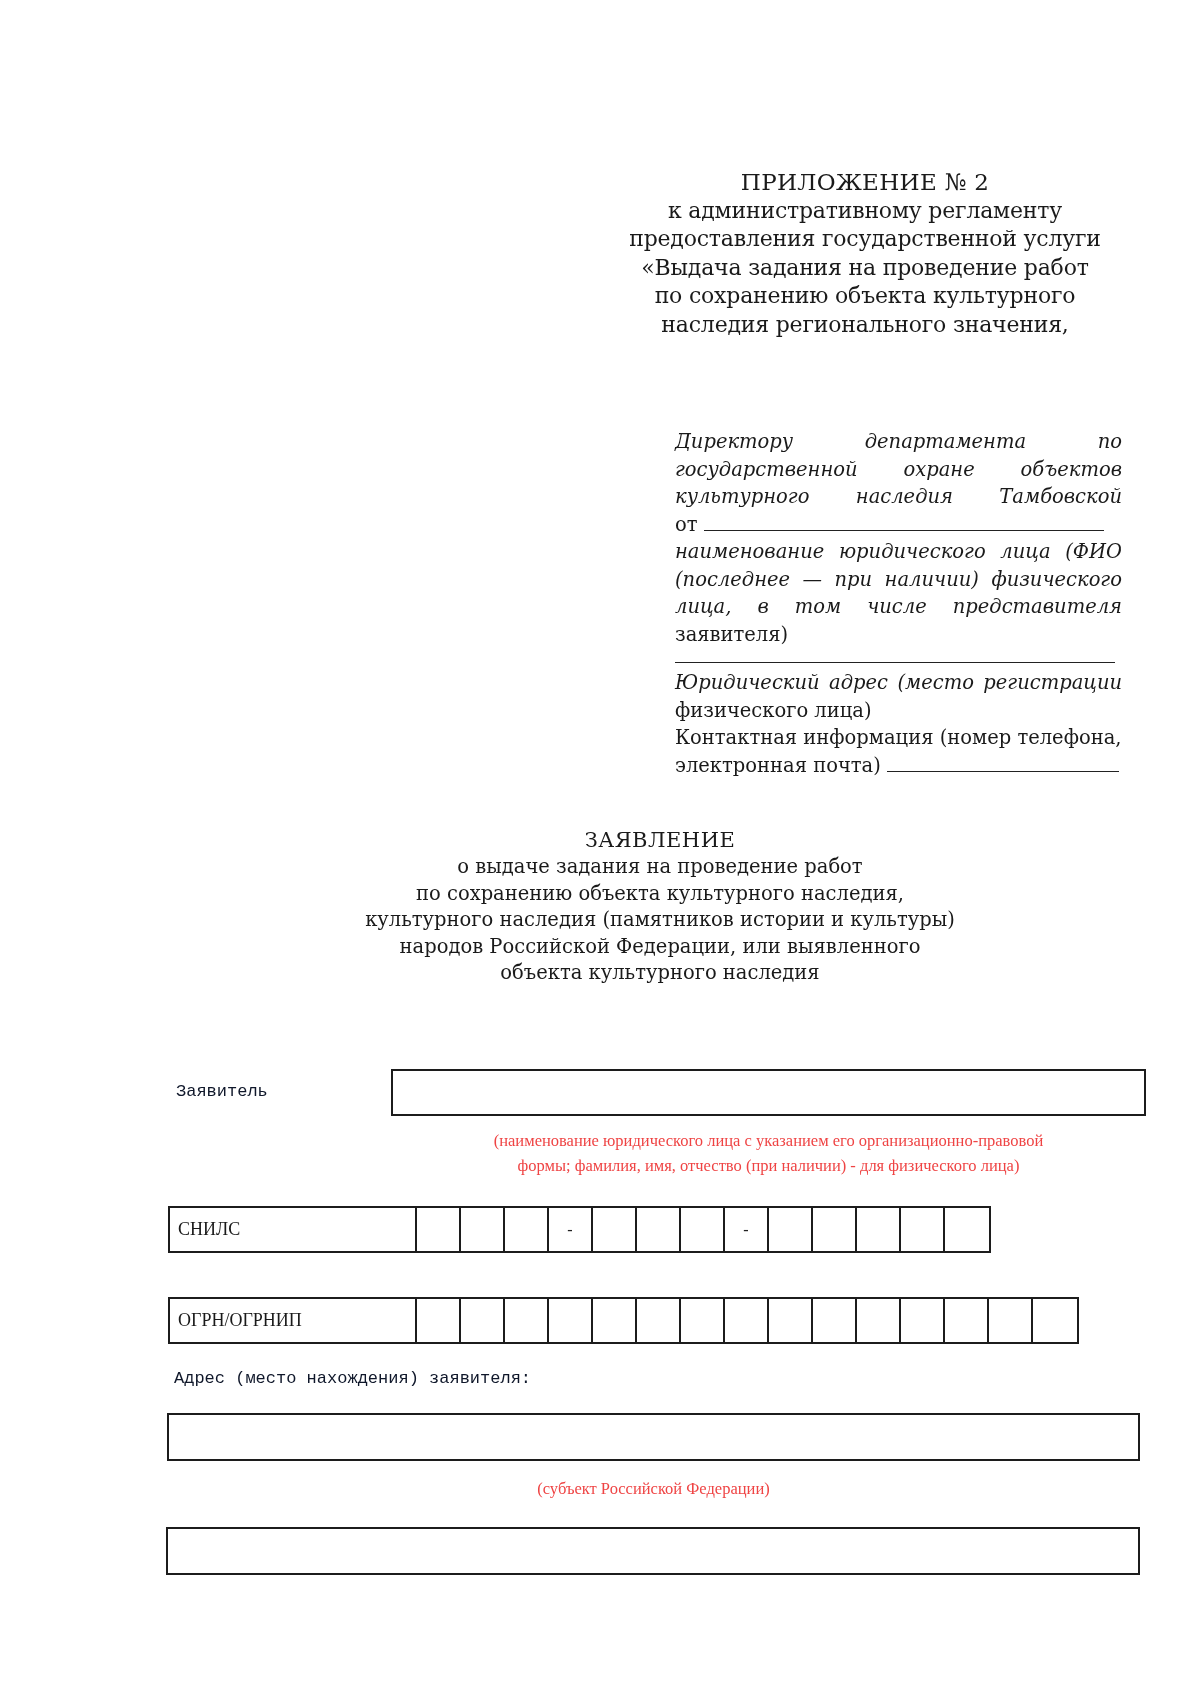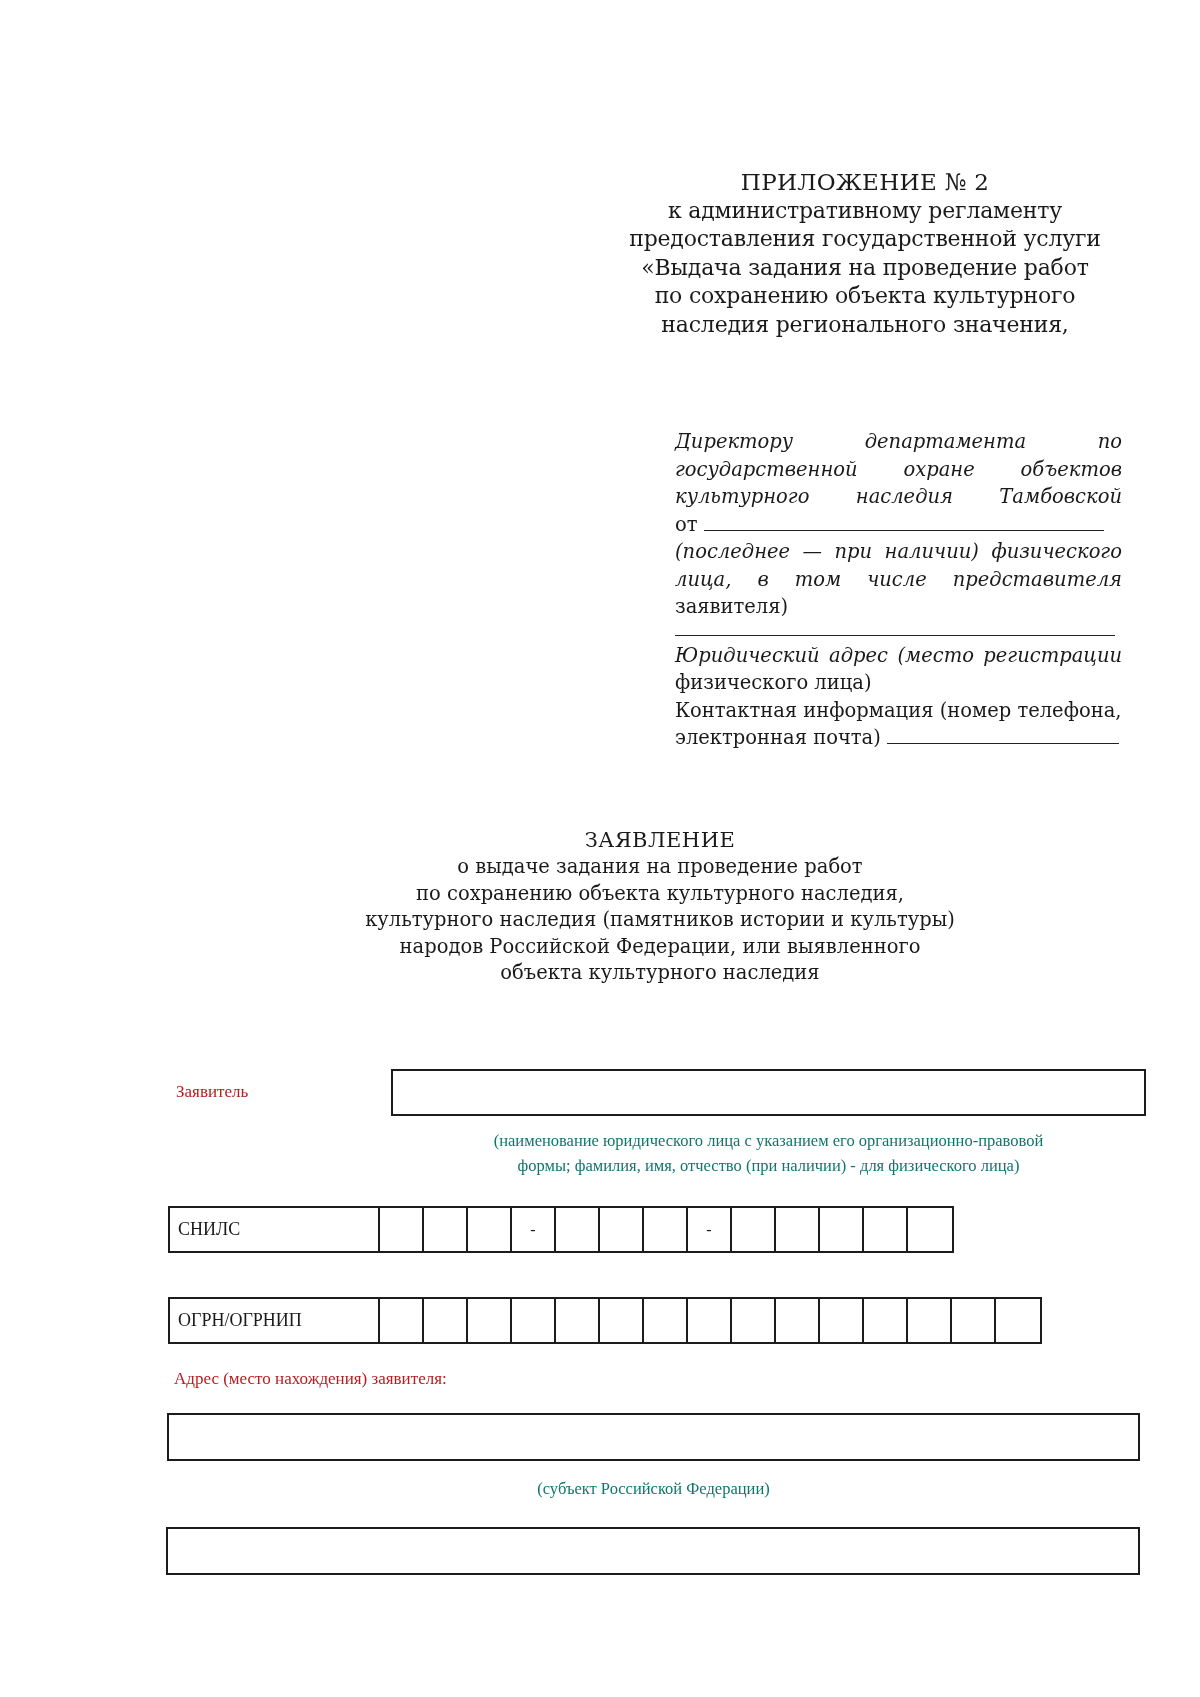--- a/index.html
+++ b/index.html
@@ -35,35 +35,35 @@
     
     #statement {
       position: absolute; left: 350px; top: 826px; width: 620px;
       text-align: center;
       font-size: 19.5px; line-height: 26.5px;
     }
     #statement .head { font-size: 21px; letter-spacing: 0.5px; line-height: 28px; }
 
     
     .form-label {
-      position: absolute; font-family: Liberation Serif, serif; font-size: 17px; color: #b91c1c;
+      position: absolute; font-family: Liberation Mono, monospace; font-size: 17px; color: #0f172a;
     }
     .box {
       position: absolute; border: 2px solid #1c1c1c; background: #fff; box-sizing: border-box;
     }
     .hint {
       position: absolute; text-align: center; font-family: "Liberation Serif", serif;
-      font-size: 16.5px; line-height: 25px; color: #0f766e;
+      font-size: 16.5px; line-height: 25px; color: #ef4444;
     }
     .cells-row {
       position: absolute; display: flex; box-sizing: border-box;
       border: 2px solid #1c1c1c; height: 47px;
     }
     .cells-row .label-cell {
-      width: 210px; box-sizing: border-box; border-right: 2px solid #1c1c1c;
+      width: 247px; box-sizing: border-box; border-right: 2px solid #1c1c1c;
       font-family: "Liberation Serif", serif; font-size: 18px;
       display: flex; align-items: center; padding-left: 8px;
     }
     .cells-row .cell {
       width: 44px; box-sizing: border-box; border-right: 2px solid #1c1c1c;
       display: flex; align-items: center; justify-content: center;
       font-family: "Liberation Serif", serif; font-size: 16px;
     }
     .cells-row .cell:last-child { border-right: none; }
     .cells-row .cell.sep { color: #222; }
@@ -91,20 +91,26 @@
     <span>охране</span>
     <span>объектов</span>
   </div>
   <div class="just-flex">
     <span>культурного</span>
     <span>наследия</span>
     <span>Тамбовской</span>
   </div>
   <div class="plain">
     <span>от</span><span class="blank-line" style="width:400px;"></span>
+  </div>
+  <div class="just-flex">
+    <span>наименование</span>
+    <span>юридического</span>
+    <span>лица</span>
+    <span>(ФИО</span>
   </div>
   <div class="just-flex">
     <span>(последнее</span>
     <span>—</span>
     <span>при</span>
     <span>наличии)</span>
     <span>физического</span>
   </div>
   <div class="just-flex">
     <span>лица,</span>

